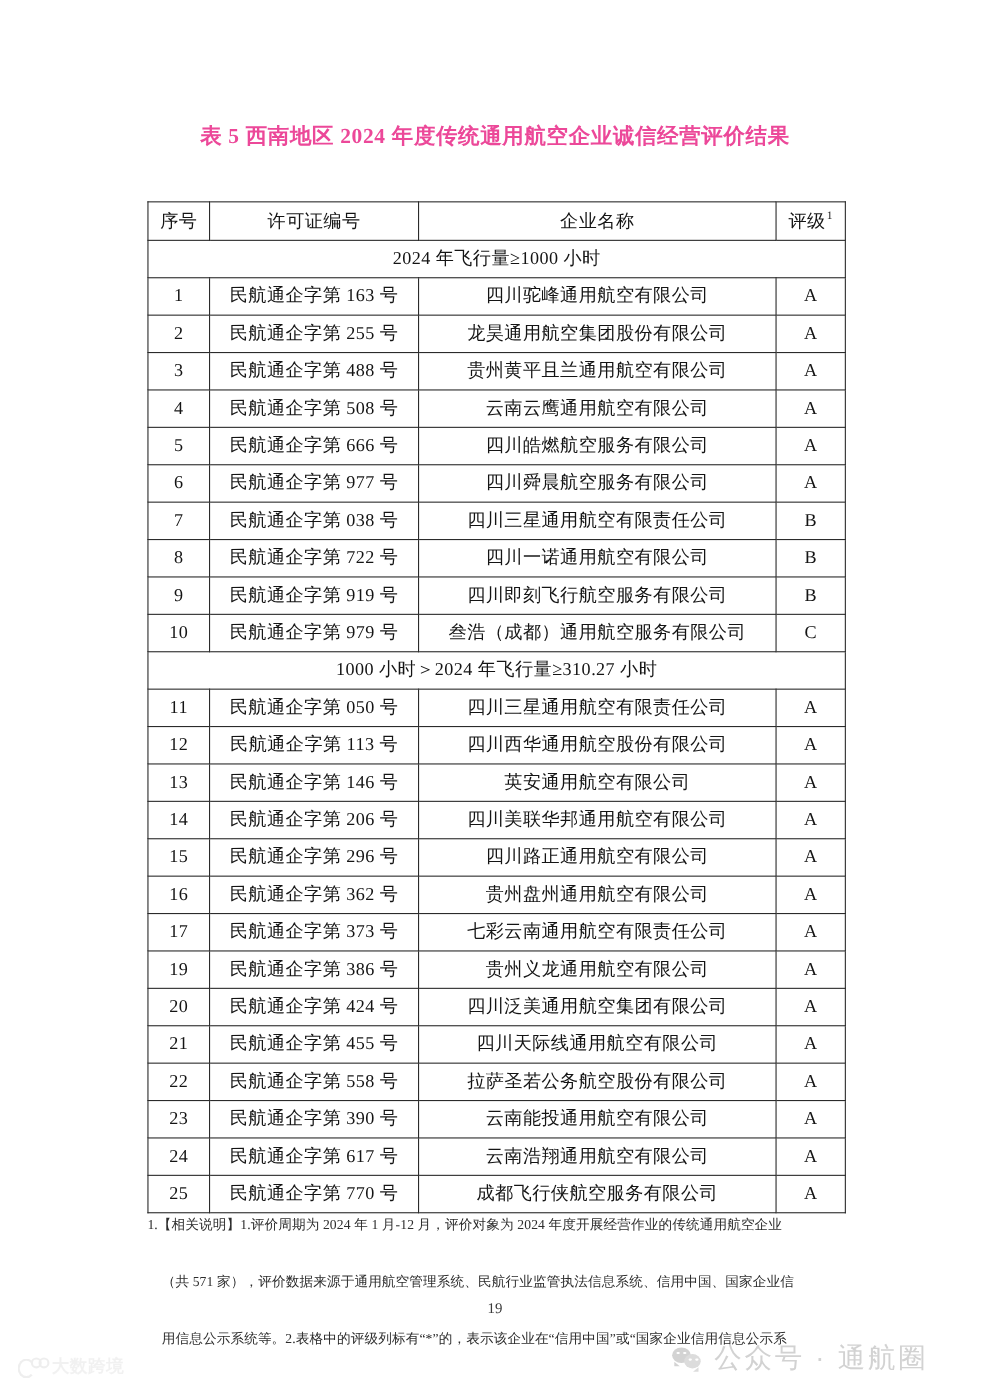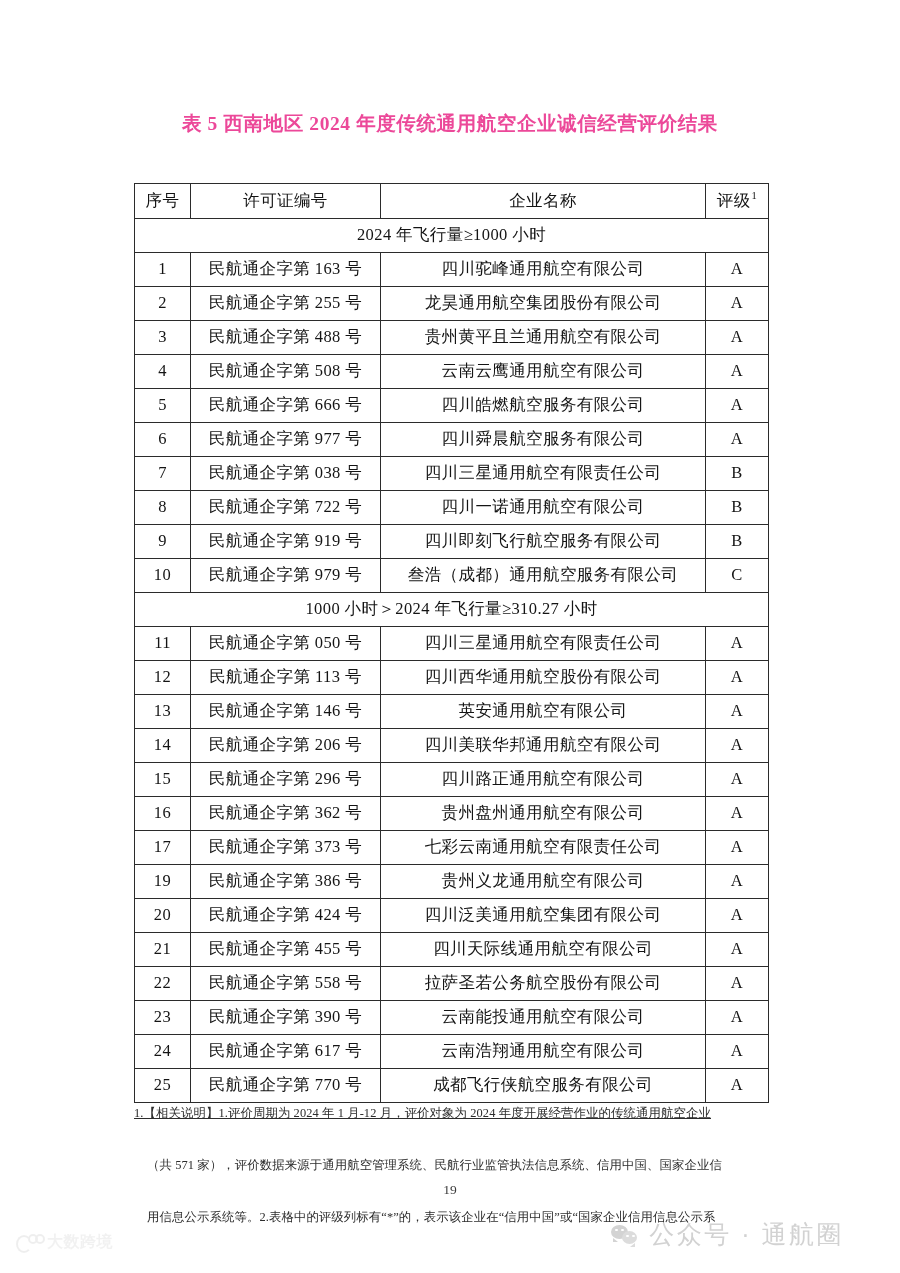--- a/index.html
+++ b/index.html
@@ -100,21 +100,20 @@
   }
   .footnote .fn-indent {
     display: block;
     text-indent: 0;
     padding-left: 13px;
     margin-top: 32px;
   }
   .footnote .fn-first {
     display: block;
     text-indent: 0;
-    text-decoration: underline;
   }
 
   
   .page-number {
     position: absolute;
     top: 1182px;
     left: 0;
     width: 900px;
     text-align: center;
     font-size: 13.5px;

